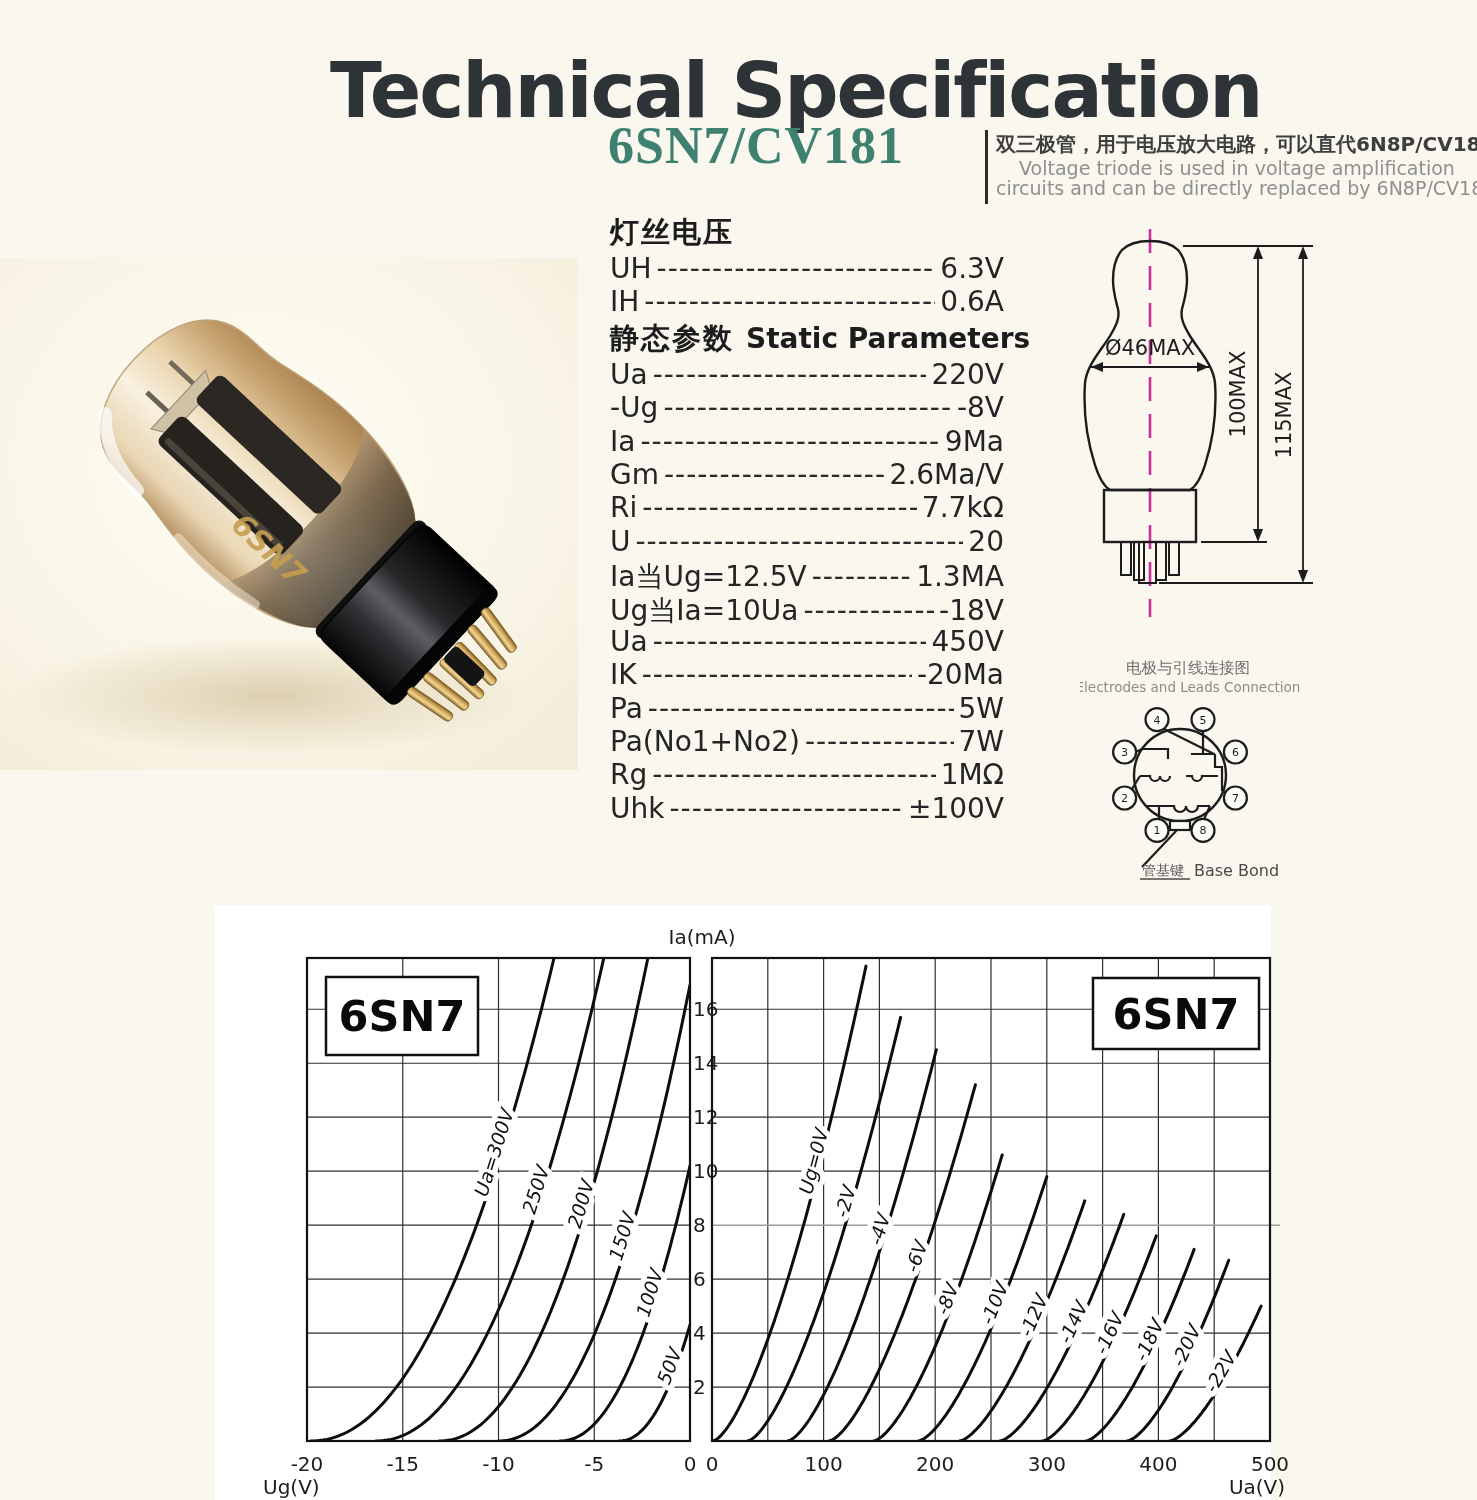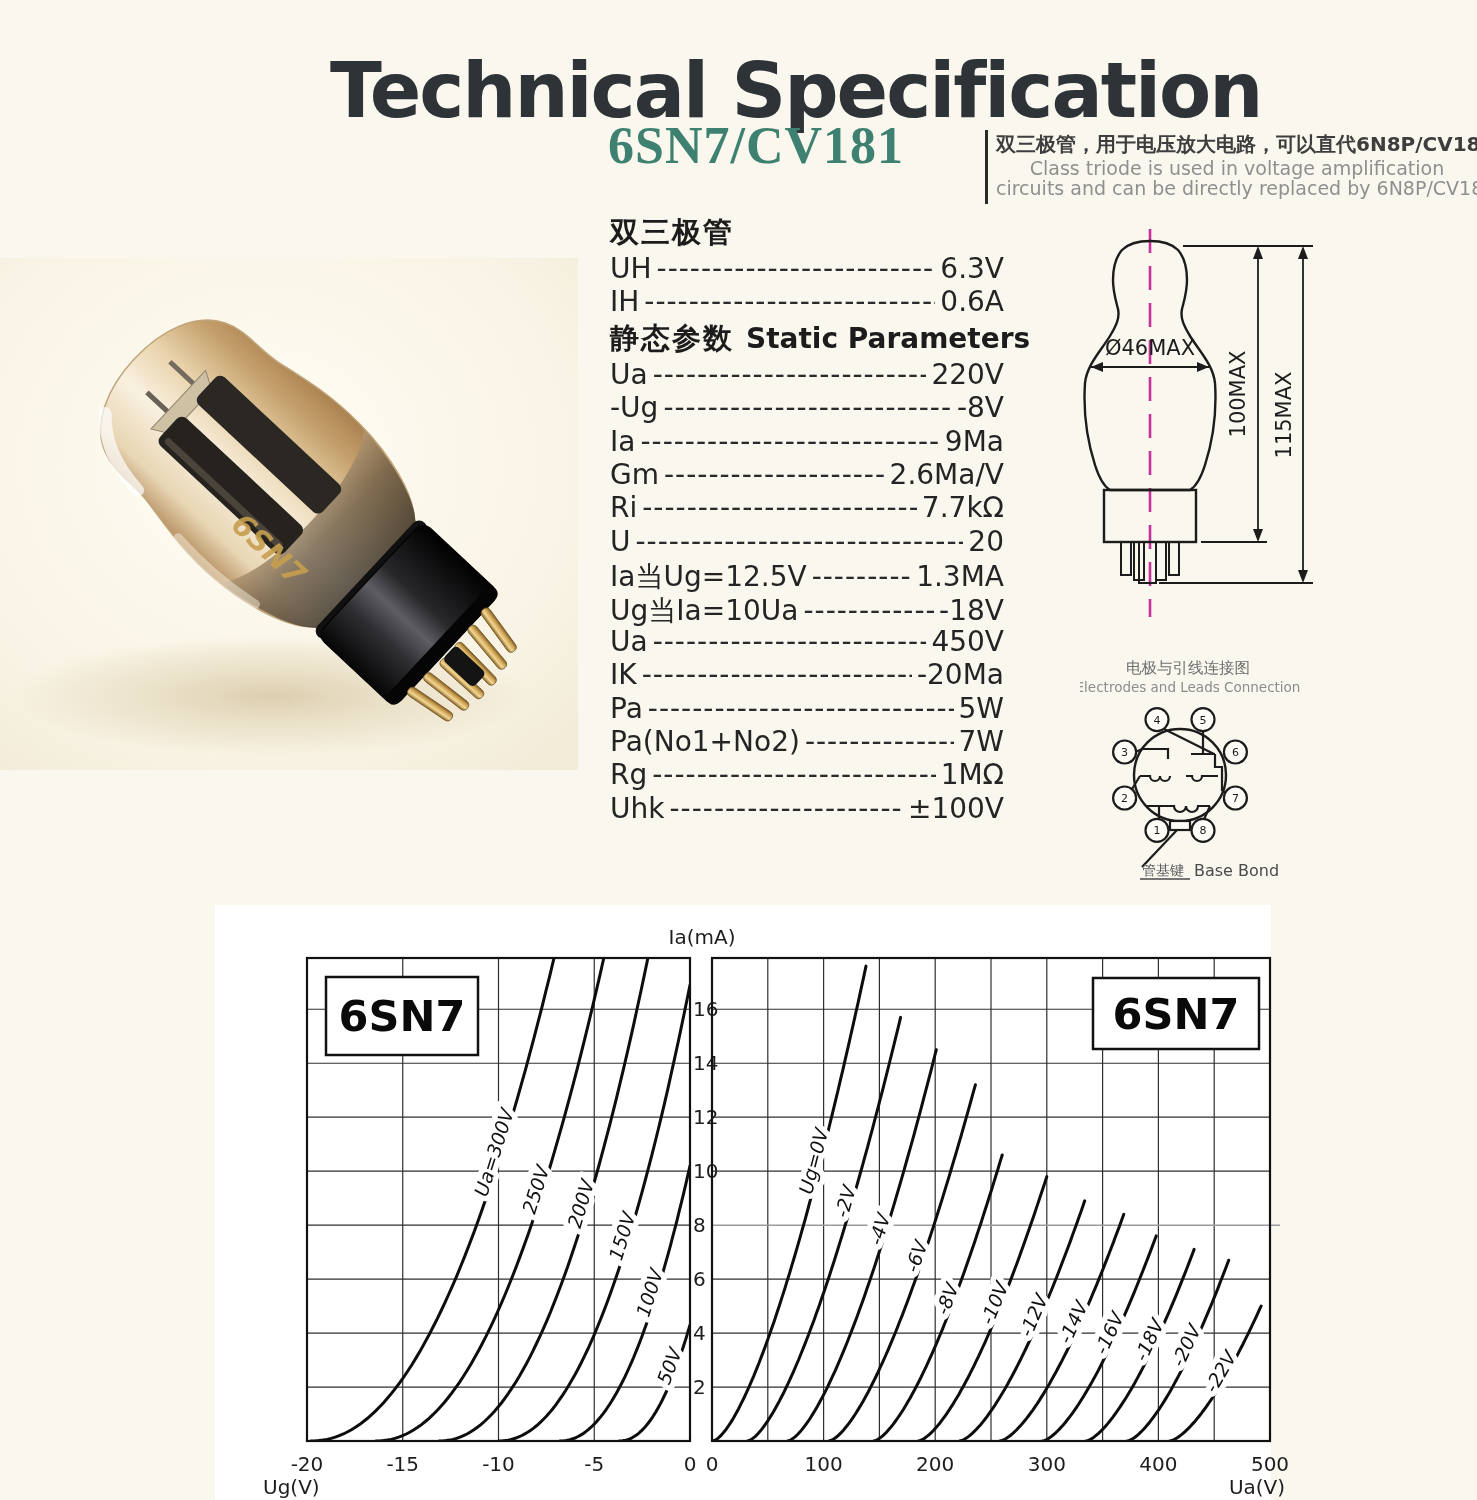--- a/index.html
+++ b/index.html
@@ -42,21 +42,21 @@
 </head>
 <body>
 <div id="page">
 
   <div id="main-title">Technical Specification</div>
 
   <div id="model-name">6SN7/CV181</div>
   <div id="header-divider"></div>
   <div id="header-desc">
     <div id="desc-cn">双三极管，用于电压放大电路，可以直代6N8P/CV181.</div>
-    <div class="desc-en">Class triode is used in voltage amplification</div>
+    <div class="desc-en">Voltage triode is used in voltage amplification</div>
     <div class="desc-en">circuits and can be directly replaced by 6N8P/CV181.</div>
   </div>
 
   <svg id="tube-photo" width="578" height="512" viewBox="0 0 578 512">
     <defs>
       <radialGradient id="photoBg" cx="45%" cy="40%" r="75%">
         <stop offset="0" stop-color="#fffdf4"></stop>
           <stop offset="0.75" stop-color="#f8f3e4"></stop>
           <stop offset="1" stop-color="#f3ecd9"></stop>
       </radialGradient>
@@ -116,21 +116,21 @@
         <rect x="6" y="220" width="10" height="55" rx="4.5" fill="url(#pinG)" stroke="#6f5526" stroke-width="0.8" transform="rotate(3 11 220)"></rect>
         <rect x="28" y="218" width="10" height="54" rx="4.5" fill="url(#pinG)" stroke="#6f5526" stroke-width="0.8" transform="rotate(7 33 218)"></rect>
         <rect x="50" y="216" width="10" height="52" rx="4.5" fill="url(#pinG)" stroke="#6f5526" stroke-width="0.8" transform="rotate(11 55 216)"></rect>
         <rect x="-10" y="220" width="20" height="42" rx="5" fill="#141414"></rect>
       </g>
     </g>
   </svg>
 
   <div id="spec-list">
       <div class="spec-heading">
-        <span class="cn">双三极管</span>
+        <span class="cn">灯丝电压</span>
       </div>
       <div class="spec-row">
         <span class="lbl">UH</span>
         <span class="dashes">----------------------------------------------------------------------</span>
         <span class="val">6.3V</span>
       </div>
       <div class="spec-row">
         <span class="lbl">IH</span>
         <span class="dashes">----------------------------------------------------------------------</span>
         <span class="val">0.6A</span>

